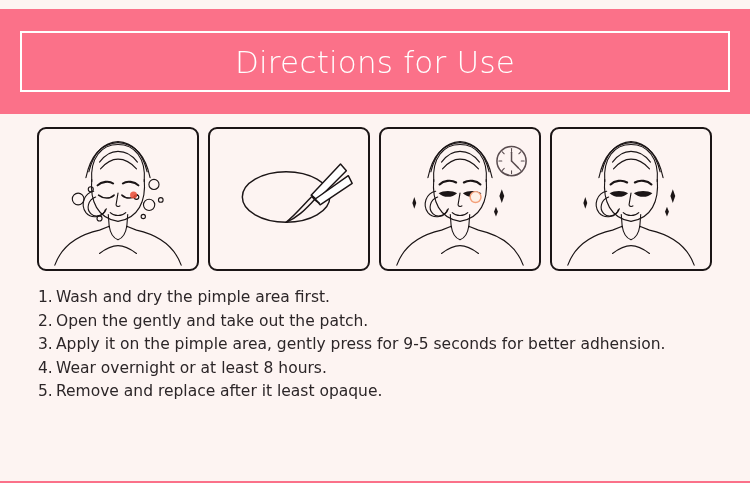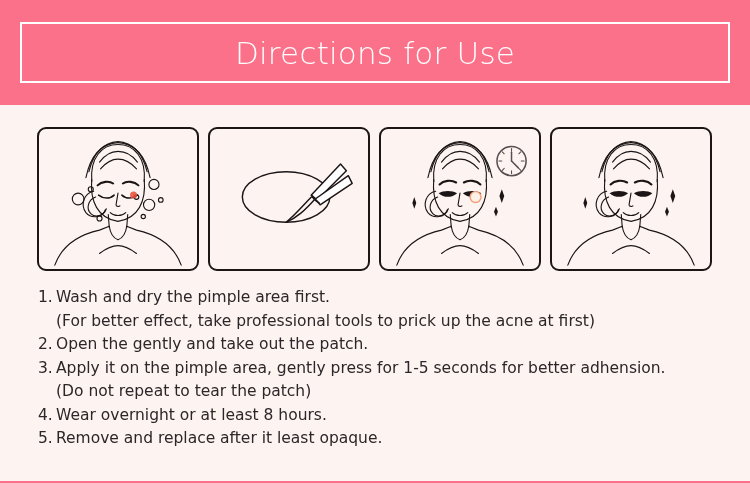--- a/index.html
+++ b/index.html
@@ -19,21 +19,21 @@
     width: 750px;
     height: 483px;
     background: #fdf4f2;
     box-sizing: border-box;
   }
 
   
   .banner {
     position: absolute;
     left: 0;
-    top: 0;
+    top: 9px;
     width: 750px;
     height: 105px;
     background: #fb7189;
     box-sizing: border-box;
   }
   .banner-inner {
     position: absolute;
     left: 20px;
     top: 22px;
     right: 20px;
@@ -285,35 +285,27 @@
       </svg>
     </div>
 
   </div>
 
   <div class="steps">
     <div class="step-row">
       <span class="step-num">1.</span>
       <span class="step-text">Wash and dry the pimple area first.</span>
     </div>
-    <div class="step-row step-sub">
-      <span class="step-num"></span>
-      <span class="step-text">(For better effect, take professional tools to prick up the acne at first)</span>
-    </div>
     <div class="step-row">
       <span class="step-num">2.</span>
       <span class="step-text">Open the gently and take out the patch.</span>
     </div>
     <div class="step-row">
       <span class="step-num">3.</span>
-      <span class="step-text">Apply it on the pimple area, gently press for 1-5 seconds for better adhension.</span>
-    </div>
-    <div class="step-row step-sub">
-      <span class="step-num"></span>
-      <span class="step-text">(Do not repeat to tear the patch)</span>
+      <span class="step-text">Apply it on the pimple area, gently press for 9-5 seconds for better adhension.</span>
     </div>
     <div class="step-row">
       <span class="step-num">4.</span>
       <span class="step-text">Wear overnight or at least 8 hours.</span>
     </div>
     <div class="step-row">
       <span class="step-num">5.</span>
       <span class="step-text">Remove and replace after it least opaque.</span>
     </div>
   </div>

